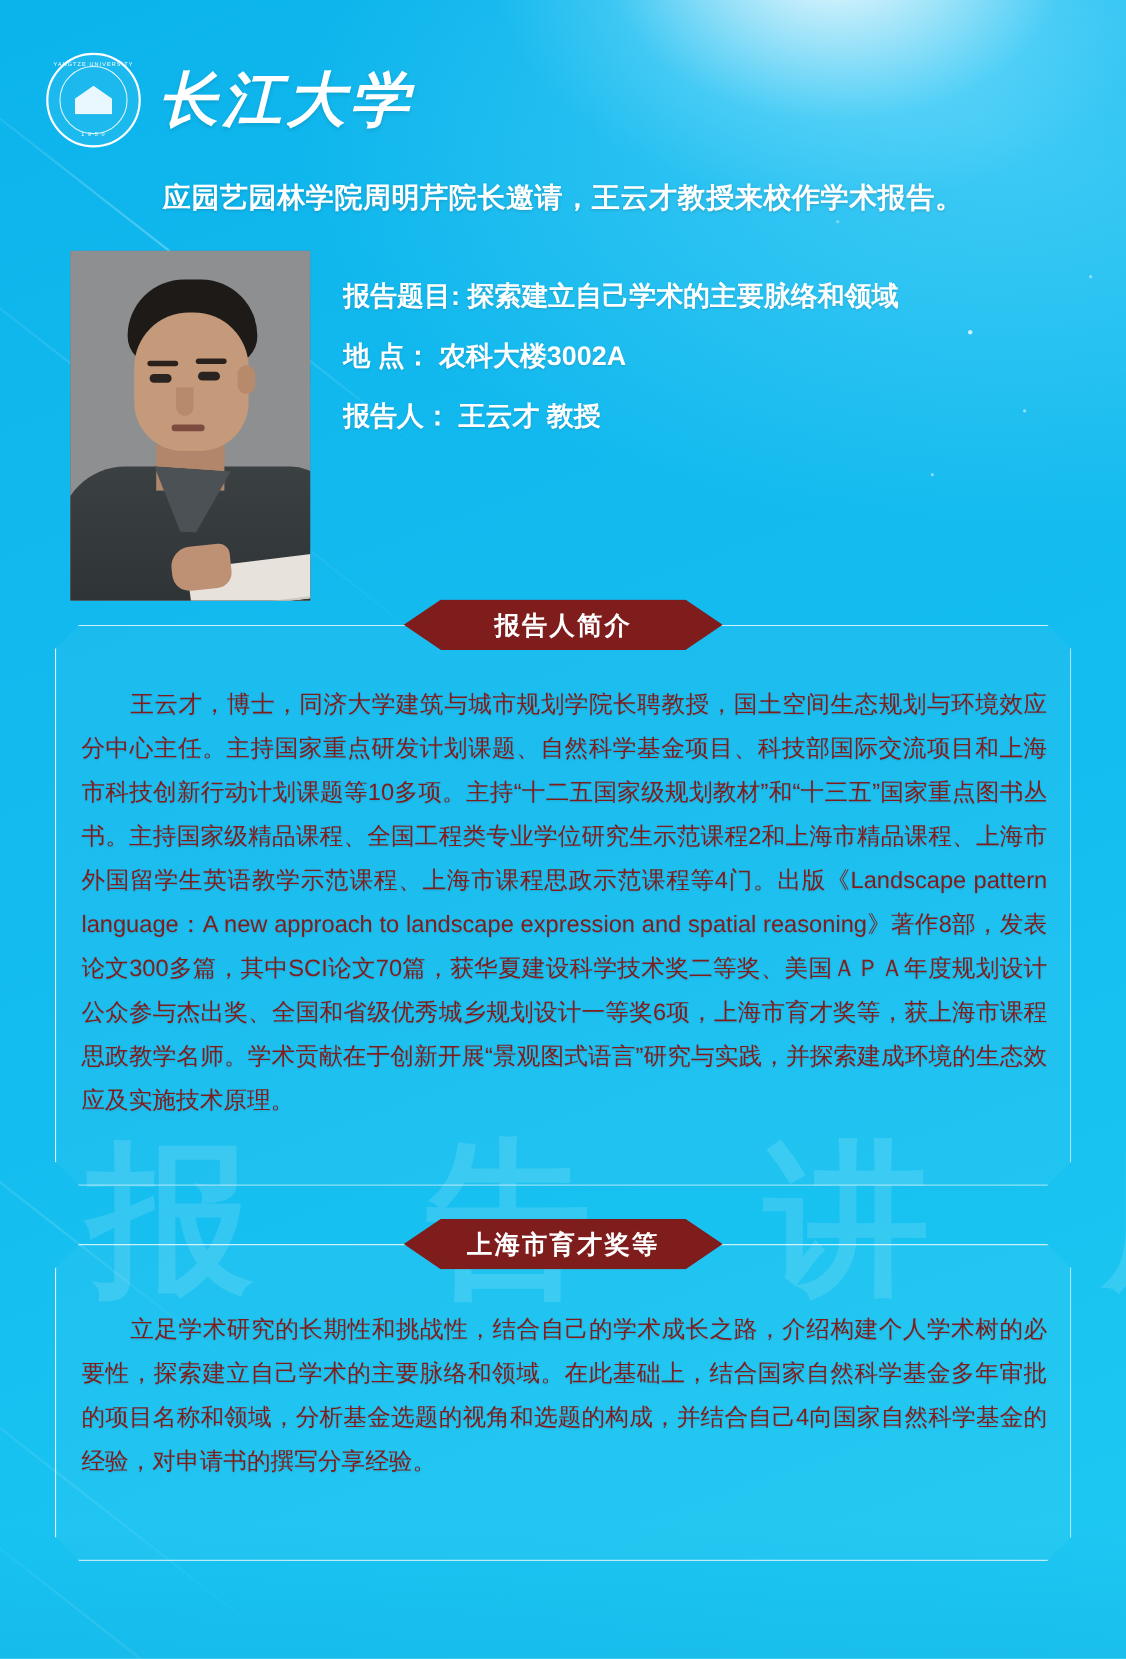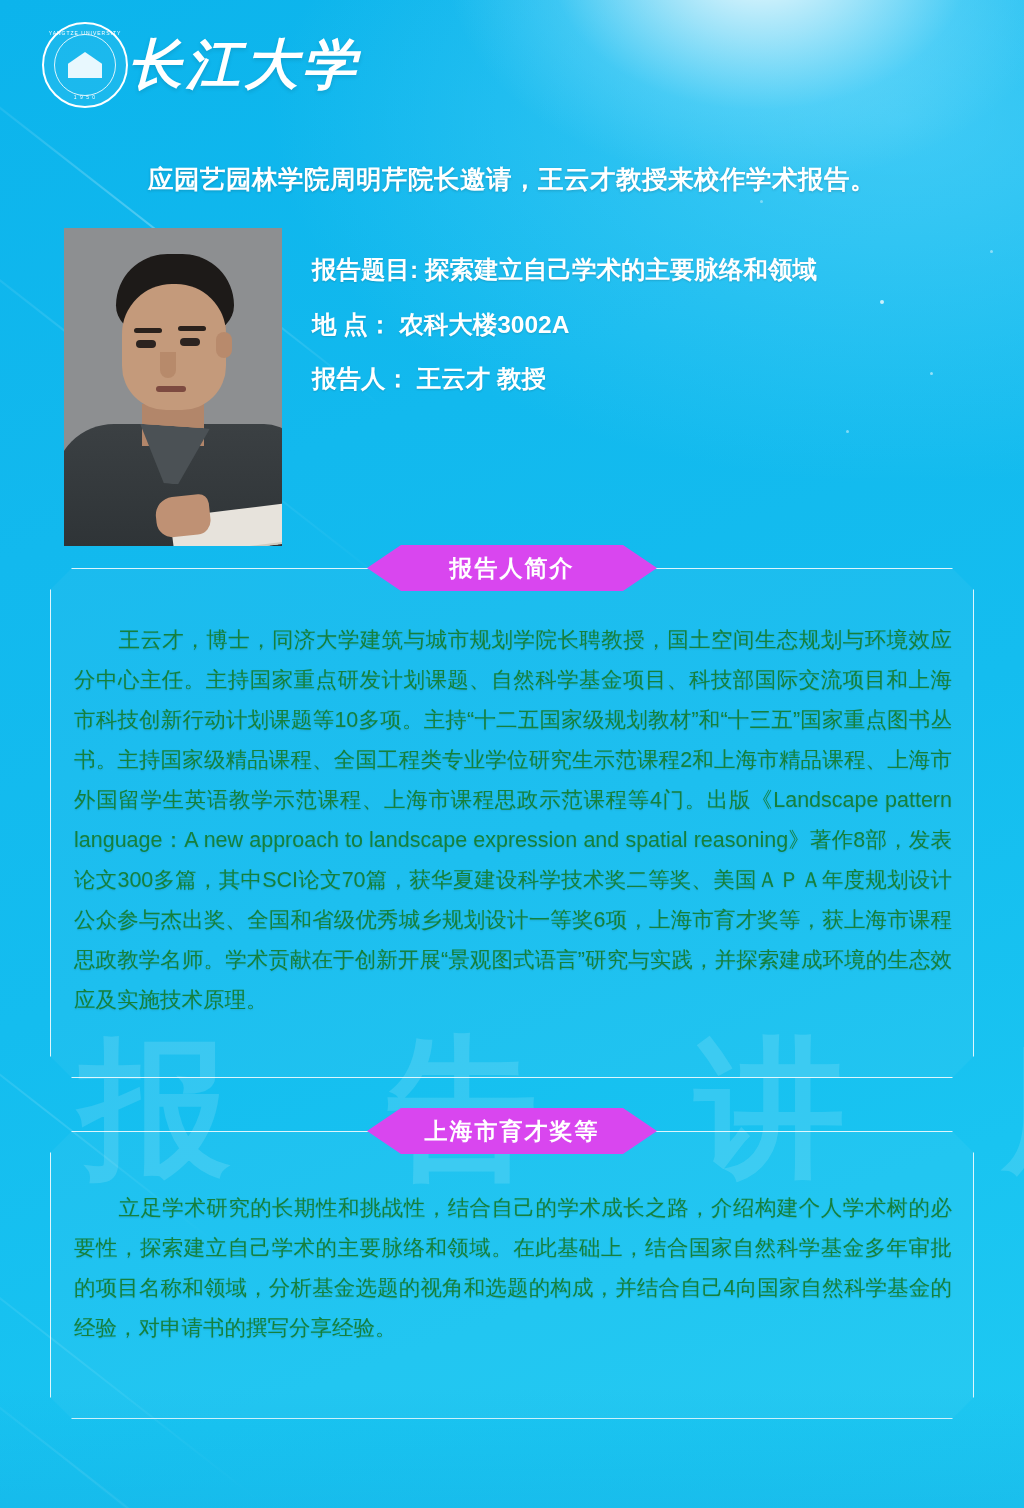--- a/index.html
+++ b/index.html
@@ -37,21 +37,21 @@
     position:absolute; left: 80px; top: 1010px; width: 880px;
     font-family: "Liberation Serif", serif;
     font-size: 150px; letter-spacing: 60px;
     color: rgba(255,255,255,0.13);
     white-space: nowrap;
     font-weight: 700;
     pointer-events:none;
   }
 
   
-  .logo-row { position:absolute; left: 42px; top: 22px; display:flex; align-items:center; }
+  .logo-row { position:absolute; left: 42px; top: 48px; display:flex; align-items:center; gap: 16px; }
   .crest { width: 86px; height: 86px; border-radius: 50%; border: 2px solid #ffffff;
            display:flex; align-items:center; justify-content:center; position:relative;
            background: rgba(255,255,255,0.06); }
   .crest .inner { width: 62px; height: 62px; border-radius:50%; border:1px solid rgba(255,255,255,.85);
                   display:flex; align-items:center; justify-content:center; }
   .crest .bldg { width: 34px; height: 26px; background: rgba(255,255,255,.9);
                  clip-path: polygon(0% 100%, 0% 45%, 50% 0%, 100% 45%, 100% 100%); }
   .crest .ring-text { position:absolute; font-size: 5px; color:#fff; letter-spacing:1px; top:6px;
                       width:100%; text-align:center; }
   .crest .ring-text.b { top: auto; bottom: 6px; }
@@ -103,42 +103,42 @@
     background:#bf9174; border-radius: 18px 10px 14px 16px; transform: rotate(-6deg); }
 
   .info { position:absolute; left: 312px; top: 258px; width: 660px; color:#ffffff; }
   .info .line { font-size: 24.5px; font-weight: 700; line-height: 1.0; margin-bottom: 30px;
                 text-shadow: 0 1px 2px rgba(0,0,0,.15); white-space: nowrap; }
   .info .line .lbl { letter-spacing: 0px; }
 
   
   .banner {
     position:absolute; height: 46px; width: 290px;
-    background:#d946ef;
+    background:#7f1d1d;
     clip-path: polygon(34px 0, calc(100% - 34px) 0, 100% 50%, calc(100% - 34px) 100%, 34px 100%, 0 50%);
     display:flex; align-items:center; justify-content:center;
     color:#fff; font-size: 23px; font-weight: 700; letter-spacing: 2px;
     z-index: 5;
   }
   .banner.b1 { left: 367px; top: 545px; }
   .banner.b2 { left: 367px; top: 1108px; }
 
   
   .panel {
     position:absolute; left: 50px; width: 924px;
     border: 1px solid rgba(255,255,255,0.85);
     background: rgba(255,255,255,0.04);
   }
   .panel.p1 { top: 568px; height: 510px;
     clip-path: polygon(0 22px, 22px 0, calc(100% - 22px) 0, 100% 22px, 100% calc(100% - 22px), calc(100% - 22px) 100%, 22px 100%, 0 calc(100% - 22px)); }
   .panel.p2 { top: 1131px; height: 288px;
     clip-path: polygon(0 22px, 22px 0, calc(100% - 22px) 0, 100% 22px, 100% calc(100% - 22px), calc(100% - 22px) 100%, 22px 100%, 0 calc(100% - 22px)); }
 
   .body-text {
-    position:absolute; color:#15803d; font-size: 21.5px; line-height: 40px;
+    position:absolute; color:#7f1d1d; font-size: 21.5px; line-height: 40px;
     text-align: justify; text-justify: inter-character;
     text-shadow: 0 1px 2px rgba(0,0,0,.12);
   }
   .body-text.t1 { left: 74px; top: 620px; width: 878px; }
   .body-text.t2 { left: 74px; top: 1188px; width: 878px; }
   .body-text .indent { display:inline-block; width: 44px; }
 
   .bottom-fade {
     position:absolute; left:0; bottom:0; width:1024px; height: 120px;
     background: linear-gradient(180deg, rgba(31,201,242,0) 0%, rgba(16,170,225,0.35) 100%);

